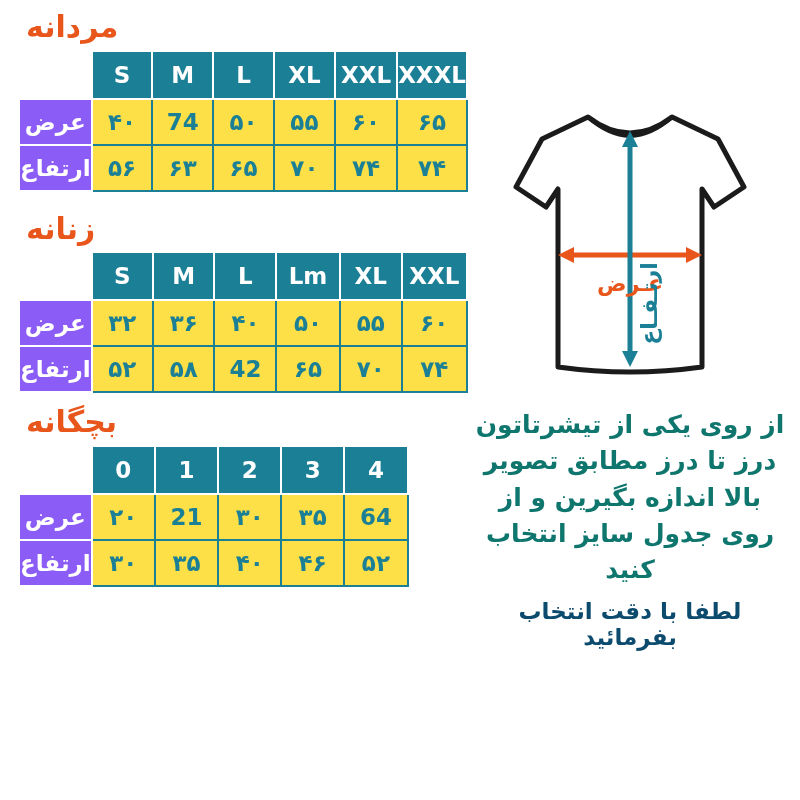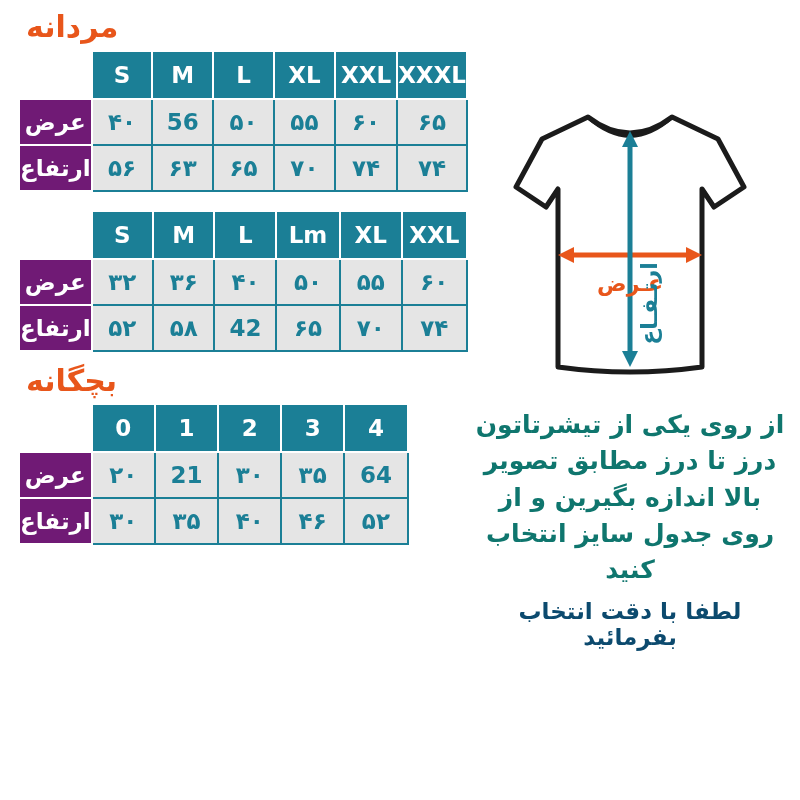--- a/index.html
+++ b/index.html
@@ -59,28 +59,28 @@
     background: #ffffff;
     width: 62px;
     height: 46px;
   }
   .cell-head {
     background: #1B7F96;
     color: #ffffff;
     height: 46px;
   }
   .cell-rowhead {
-    background: #701a75;
+    background: #8b5cf6;
     color: #ffffff;
     width: 62px;
     height: 44px;
     font-size: 20px;
   }
   .cell-val {
-    background: #e5e5e5;
+    background: #fde047;
     color: #1B7F96;
     height: 44px;
     border: 2px solid #1B7F96 !important;
     font-size: 25px;
   }
   .cell-empty {
     background: #ffffff;
     border: 2px solid #ffffff !important;
   }
   
@@ -135,40 +135,41 @@
           <td class="cell-head men-col">S</td>
           <td class="cell-head men-col">M</td>
           <td class="cell-head men-col">L</td>
           <td class="cell-head men-col">XL</td>
           <td class="cell-head men-col">XXL</td>
           <td class="cell-head men-col">XXXL</td>
         </tr>
         <tr>
           <td class="cell-rowhead">عرض</td>
           <td class="cell-val">۴۰</td>
-          <td class="cell-val">56</td>
+          <td class="cell-val">74</td>
           <td class="cell-val">۵۰</td>
           <td class="cell-val">۵۵</td>
           <td class="cell-val">۶۰</td>
           <td class="cell-val">۶۵</td>
         </tr>
         <tr>
           <td class="cell-rowhead">ارتفاع</td>
           <td class="cell-val">۵۶</td>
           <td class="cell-val">۶۳</td>
           <td class="cell-val">۶۵</td>
           <td class="cell-val">۷۰</td>
           <td class="cell-val">۷۴</td>
           <td class="cell-val">۷۴</td>
         </tr>
       </tbody>
         </table>
     </div>
 
     <div class="table-block" style="margin-top:18px;">
+      <div class="table-title">زنانه</div>
       <table class="size-table">
         <tbody>
             <tr>
           <td class="cell-corner"></td>
           <td class="cell-head women-col">S</td>
           <td class="cell-head women-col">M</td>
           <td class="cell-head women-col">L</td>
           <td class="cell-head women-col">Lm</td>
           <td class="cell-head women-col">XL</td>
           <td class="cell-head women-col">XXL</td>

